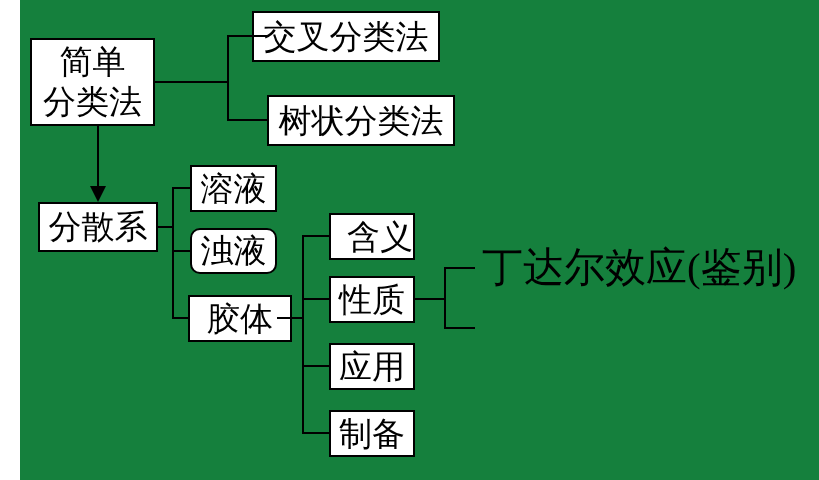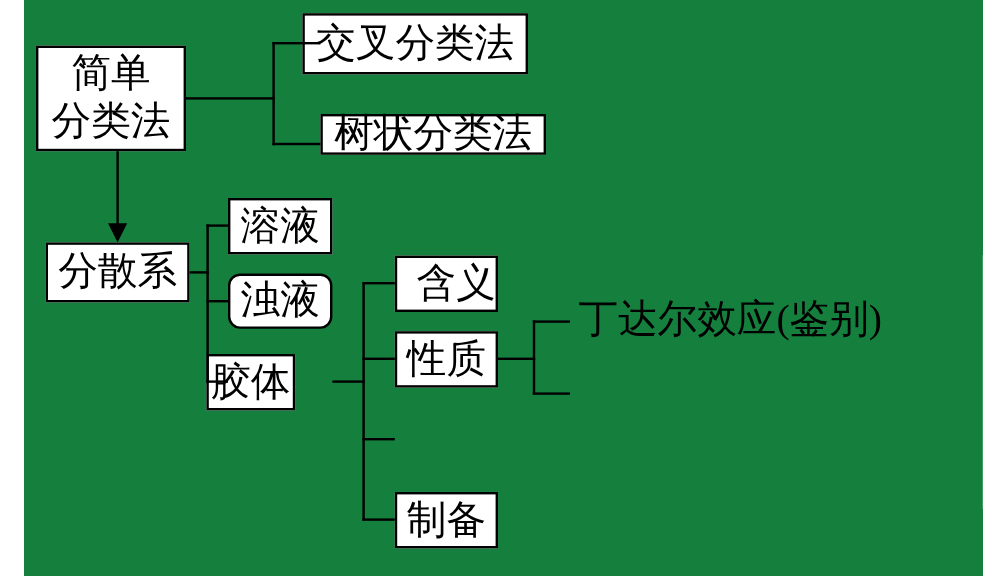--- a/index.html
+++ b/index.html
@@ -21,43 +21,43 @@
     flex-direction:column;
     align-items:center;
     justify-content:center;
     font-size:33px;
     line-height:40px;
     text-align:center;
     white-space:nowrap;
   }
   .leaf-text{
     position:absolute;
-    font-size:33px;
+    font-size:41px;
     line-height:38px;
     white-space:nowrap;
   }
   .hline,.vline{position:absolute;background:#000;}
   .hline{height:2px;}
   .vline{width:2px;}
   .arrowhead{
     position:absolute;
     width:0;height:0;
     border-left:8px solid transparent;
     border-right:8px solid transparent;
     border-top:16px solid #000;
   }
 
   
   #n-simple        {left:10px;  top:38px;  width:125px; height:88px;}
   #n-cross         {left:232px; top:11px;  width:188px; height:51px;}
-  #n-tree          {left:247px; top:95px;  width:188px; height:34px;align-items:center;}
+  #n-tree          {left:247px; top:95px;  width:188px; height:51px;align-items:center;}
   #n-dispersion    {left:18px;  top:202px; width:120px; height:50px;text-align:right;}
   #n-solution      {left:170px; top:165px; width:87px;  height:47px;}
   #n-turbid        {left:170px; top:228px; width:87px;  height:46px;border-radius:10px;}
-  #n-colloid       {left:152px; top:295px; width:74px;  height:47px;text-align:center;}
+  #n-colloid       {left:168px; top:295px; width:104px;  height:47px;text-align:center;}
   #n-meaning       {left:309px; top:213px; width:86px;  height:47px;padding-left:16px;}
   #n-properties    {left:309px; top:276px; width:86px;  height:47px;align-items:center;}
   #n-application   {left:309px; top:343px; width:86px;  height:47px;}
   #n-preparation   {left:309px; top:410px; width:86px;  height:47px;}
   #t-tyndall       {left:462px; top:248px;}
   #t-metastability {left:462px; top:309px;}
 </style>
 </head>
 <body>
 
@@ -100,20 +100,23 @@
   <div class="hline" style="left:152px;top:187px;width:18px;"></div>
   <div class="hline" style="left:152px;top:250px;width:18px;"></div>
   <div class="hline" style="left:152px;top:317px;width:18px;"></div>
 
   <div class="node" id="n-meaning">
     <span>含义</span>
   </div>
   <div class="node" id="n-properties">
     <span>性质</span>
   </div>
+  <div class="node" id="n-application">
+    <span>应用</span>
+  </div>
   <div class="node" id="n-preparation">
     <span>制备</span>
   </div>
 
   <div class="hline" style="left:257px;top:317px;width:27px;"></div>
   <div class="vline" style="left:282px;top:235px;height:199px;"></div>
   <div class="hline" style="left:282px;top:235px;width:27px;"></div>
   <div class="hline" style="left:282px;top:298px;width:27px;"></div>
   <div class="hline" style="left:282px;top:365px;width:27px;"></div>
   <div class="hline" style="left:282px;top:432px;width:27px;"></div>

